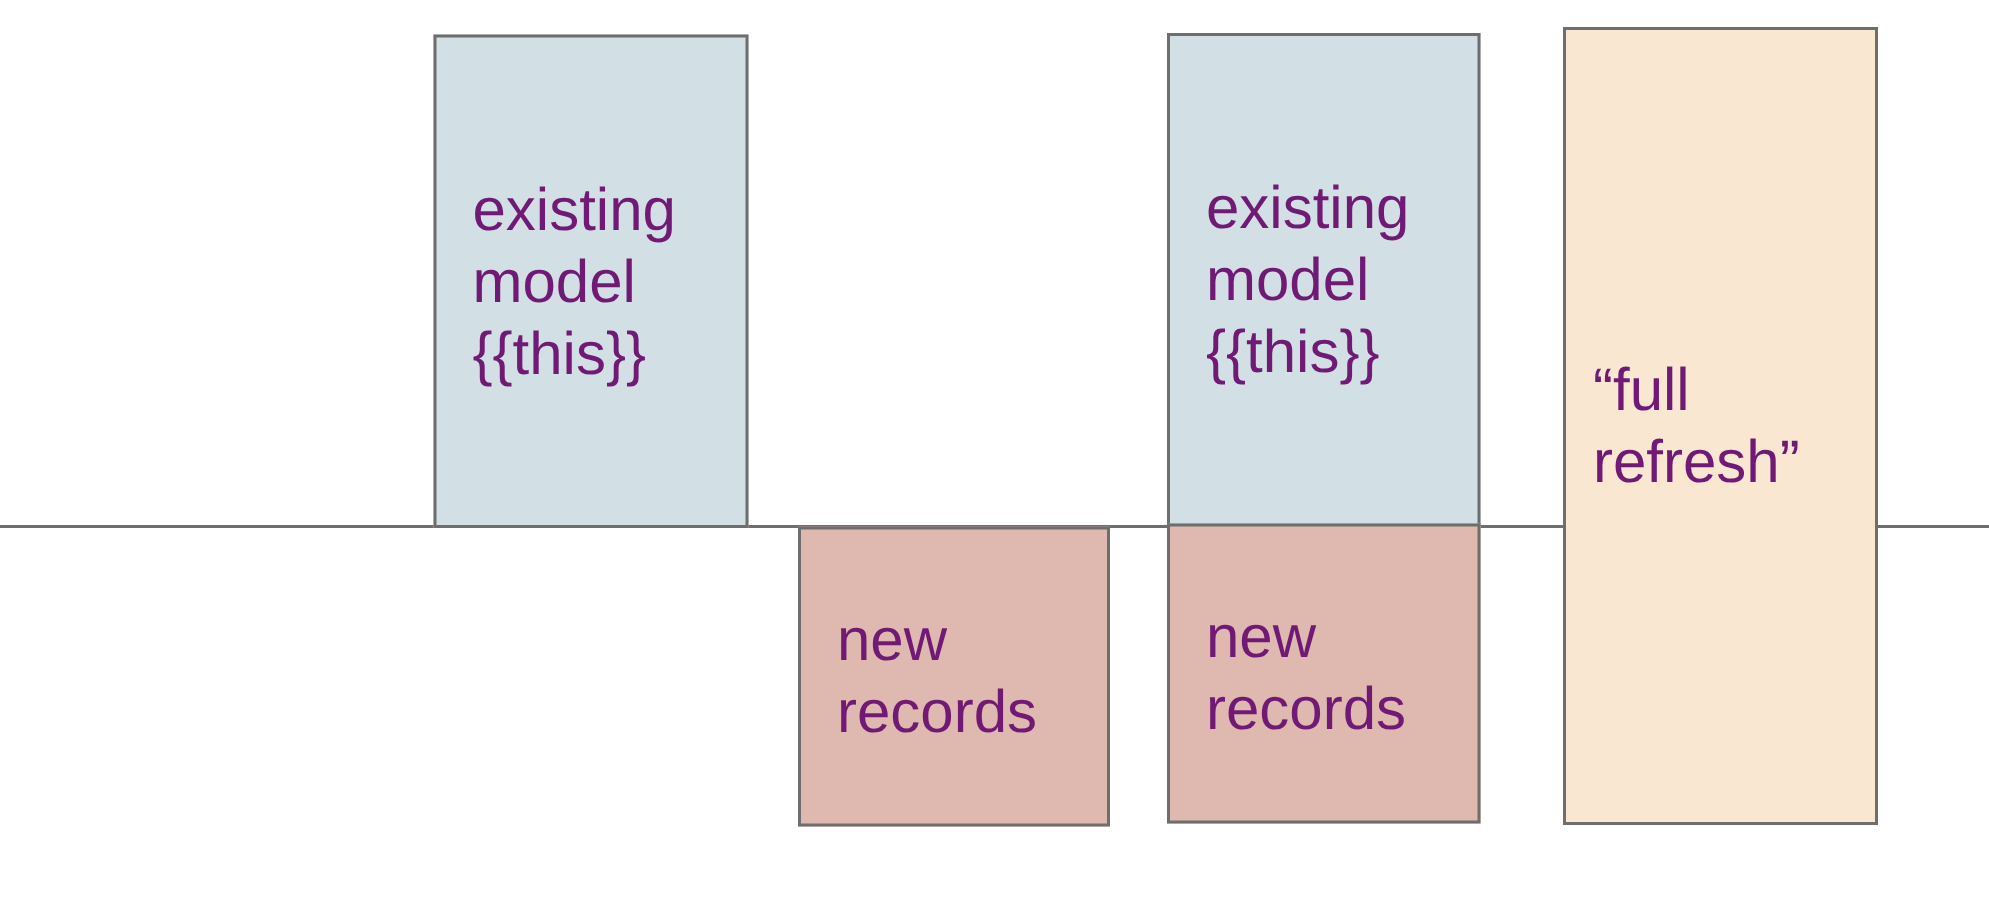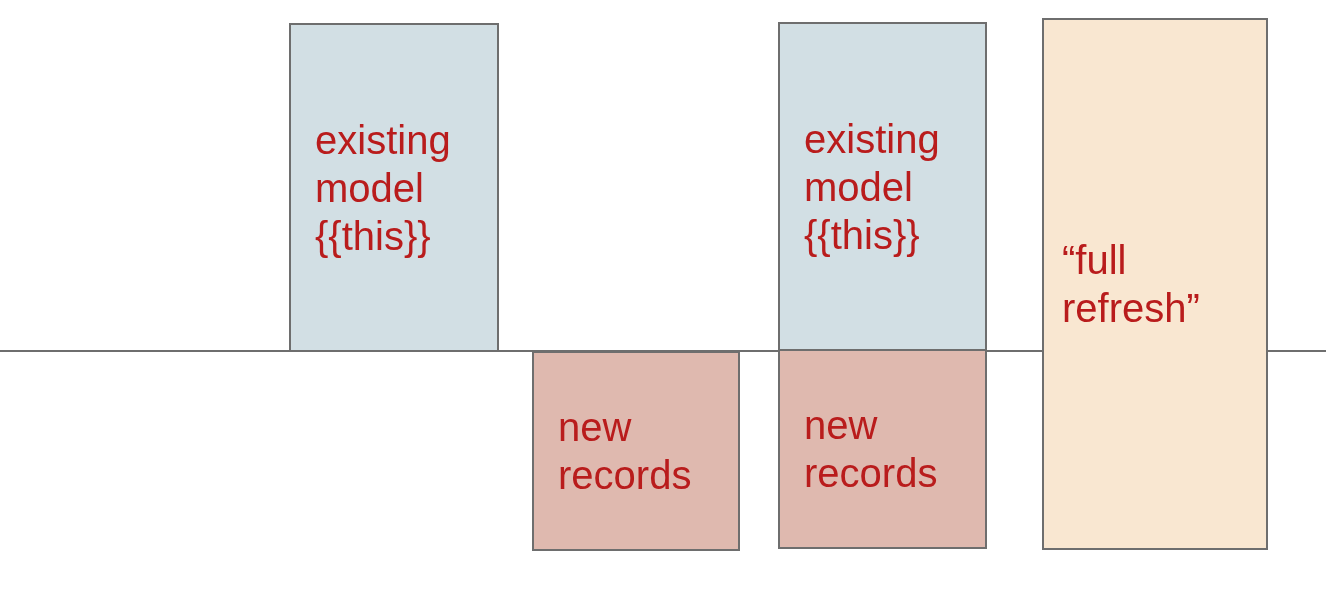--- a/index.html
+++ b/index.html
@@ -19,41 +19,41 @@
     position: absolute;
     box-sizing: border-box;
     border: 2px solid #6e6e6e;
     display: flex;
     align-items: center;
   }
   .box .label {
     white-space: pre-line;
     font-size: 40px;
     line-height: 48px;
-    color: #b91c1c;
+    color: #701a75;
     padding-left: 24px;
     letter-spacing: 0px;
   }
   .z-back  { z-index: 1; }
   .z-front { z-index: 3; }
   .divider {
     position: absolute;
     left: 0;
     top: 350px;
     width: 1326px;
     height: 2px;
     background: #6e6e6e;
     z-index: 2;
   }
   .box-source    { left: 36px;   top: 20px;  width: 211px; height: 530px; }
   .box-model1    { left: 289px;  top: 23px;  width: 210px; height: 329px; }
   .box-records1  { left: 532px;  top: 351px; width: 208px; height: 200px; }
   .box-model2    { left: 778px;  top: 22px;  width: 209px; height: 330px; }
   .box-records2  { left: 778px;  top: 349px; width: 209px; height: 200px; }
-  .box-refresh   { left: 1042px; top: 18px;  width: 226px; height: 532px; }
+  .box-refresh   { left: 1042px; top: 18px;  width: 210px; height: 532px; }
   .box-refresh .label { padding-left: 18px; }
 </style>
 </head>
 <body>
 
 <div class="canvas">
 
 
   <div class="divider" style="background: rgb(110, 110, 110);"></div>
 

